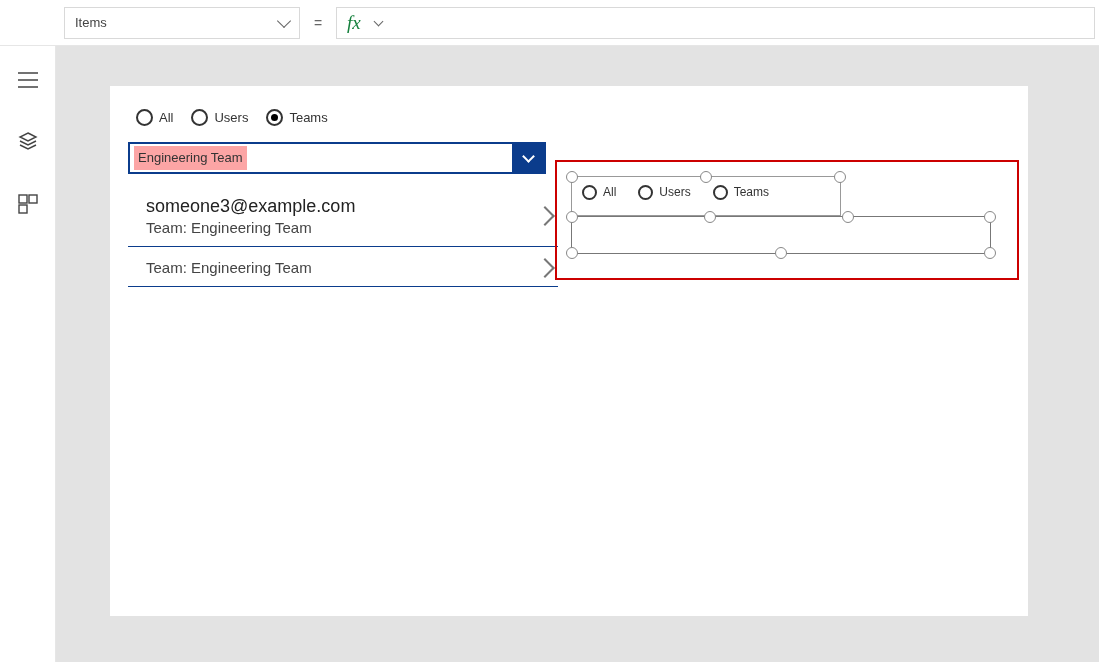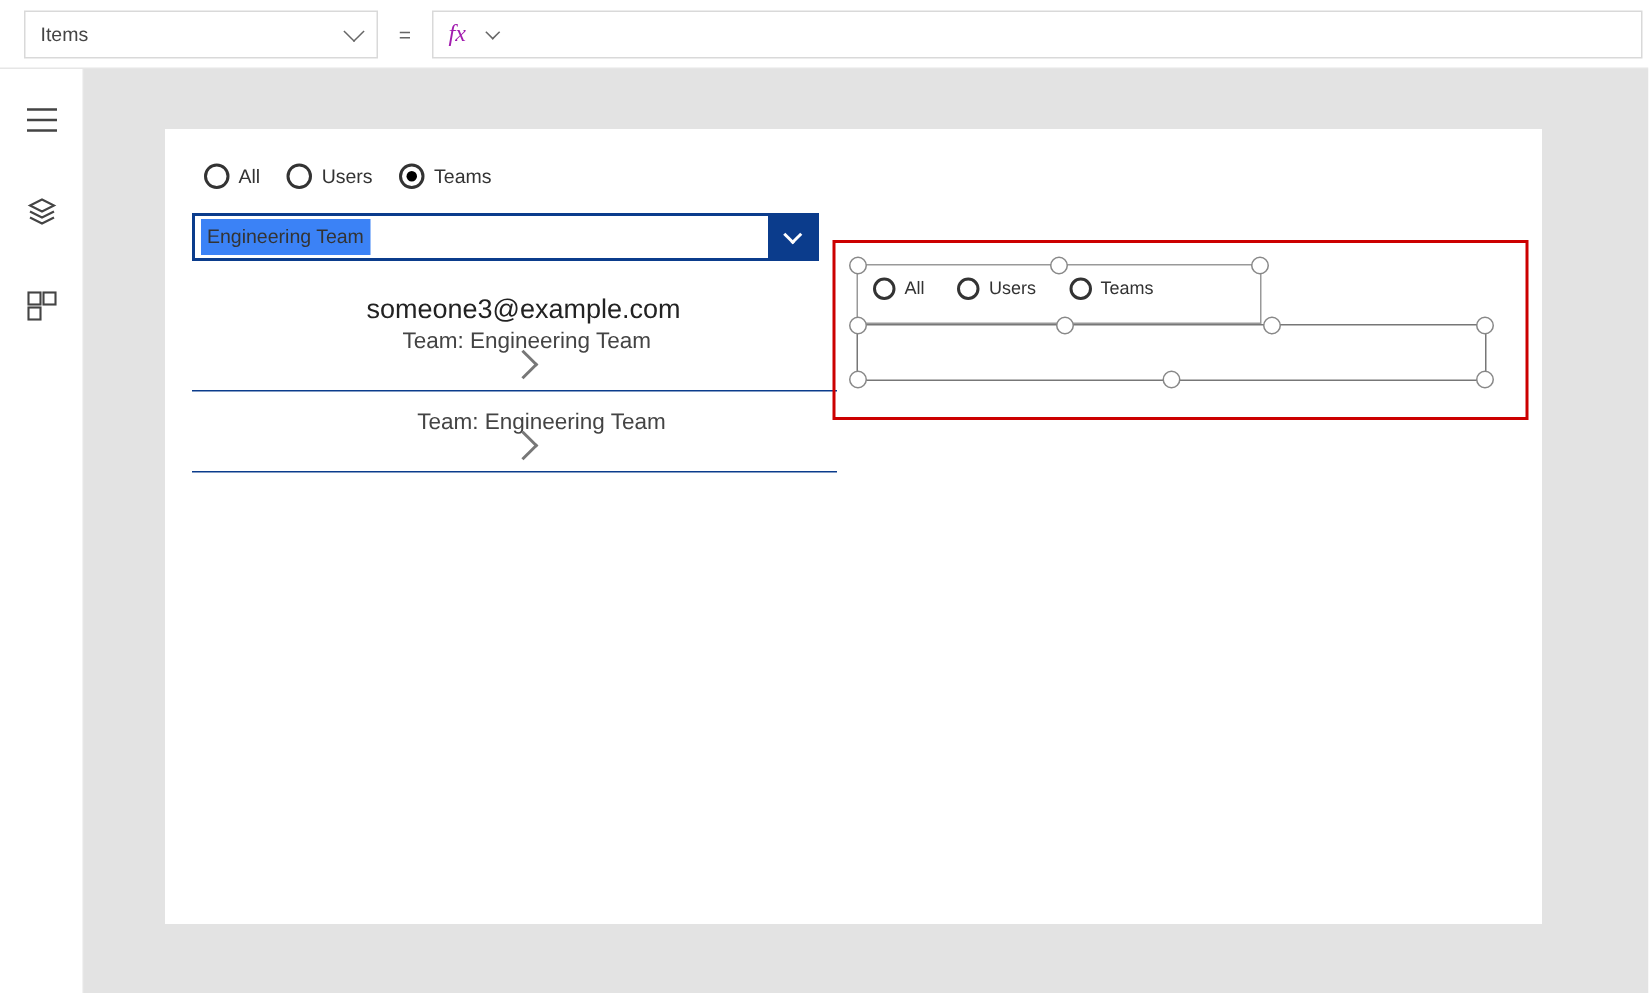--- a/index.html
+++ b/index.html
@@ -12,21 +12,21 @@
     height: 662px;
     overflow: hidden;
   }
 
   
   .topbar {
     height: 46px;
     border-bottom: 1px solid #e6e6e6;
     display: flex;
     align-items: center;
-    padding-left: 16px;
+    padding-left: 64px;
   }
   .property-select {
     width: 236px;
     height: 32px;
     border: 1px solid #d9d9d9;
     display: flex;
     align-items: center;
     justify-content: space-between;
     padding: 0 10px;
     background: #fff;
@@ -43,22 +43,22 @@
     height: 32px;
     border: 1px solid #d9d9d9;
     display: flex;
     align-items: center;
     padding: 0 10px;
     margin-right: 4px;
   }
   .fx {
     font-style: italic;
     font-family: "Times New Roman", serif;
-    font-size: 16px;
-    color: #a21caf;
+    font-size: 19px;
+    color: #15803d;
     display: flex;
     align-items: center;
     gap: 14px;
   }
 
   
   .main {
     display: flex;
     height: calc(662px - 46px);
   }
@@ -115,52 +115,50 @@
   .dropdown {
     margin-top: 10px;
     width: 418px;
     height: 32px;
     border: 2px solid #0b3c8c;
     display: flex;
     align-items: center;
     justify-content: space-between;
   }
   .dropdown .dd-text {
-    background: #3b82f6;
+    background: #fca5a5;
     padding: 2px 4px;
     margin-left: 4px;
     font-size: 13px;
     line-height: 20px;
   }
   .dropdown .dd-btn {
     width: 32px; height: 100%;
     background: #0b3c8c;
     display: flex; align-items: center; justify-content: center;
   }
 
   .list {
     width: 430px;
     margin-top: 10px;
   }
   .list-item {
     display: flex; align-items: center; justify-content: space-between;
     padding: 12px 6px 10px 18px;
     border-bottom: 1.5px solid #0b3c8c;
     cursor: pointer;
-    flex-direction: column;
   }
   .list-item .primary {
     font-size: 18px;
     color: #222;
     margin-bottom: 2px;
   }
   .list-item .secondary {
     font-size: 15px;
     color: #444;
-    margin-left: 24px;
   }
 
   
   .design-area {
     position: absolute;
     top: 74px;
     left: 445px;
     width: 464px;
     height: 120px;
     border: 2px solid #cc0000;

